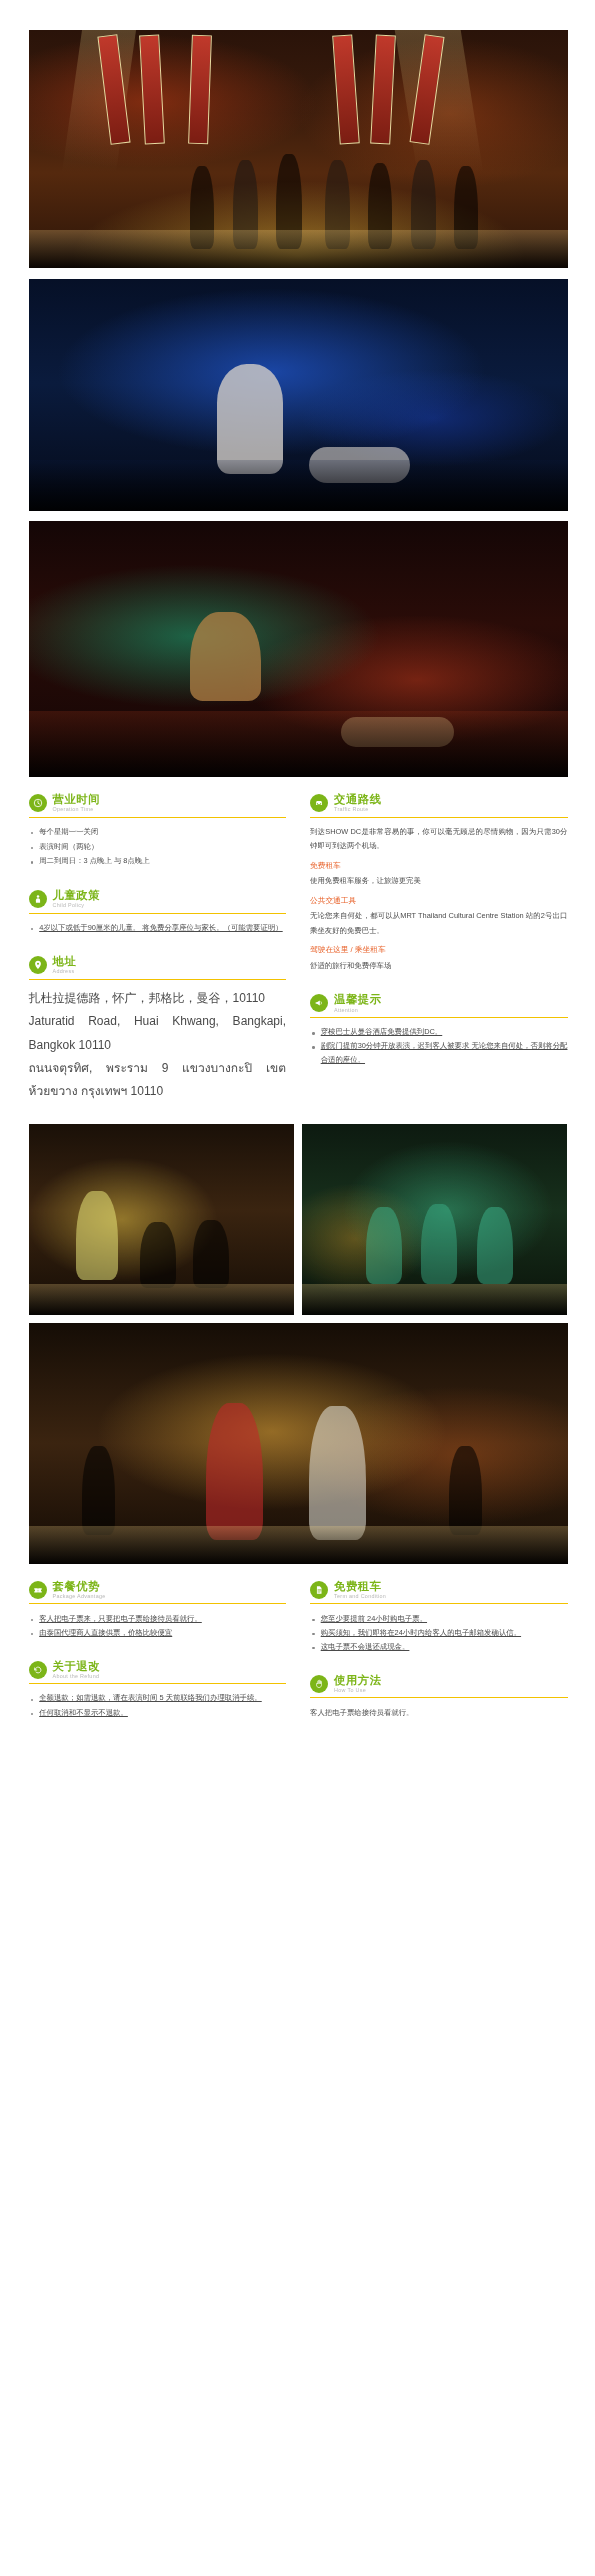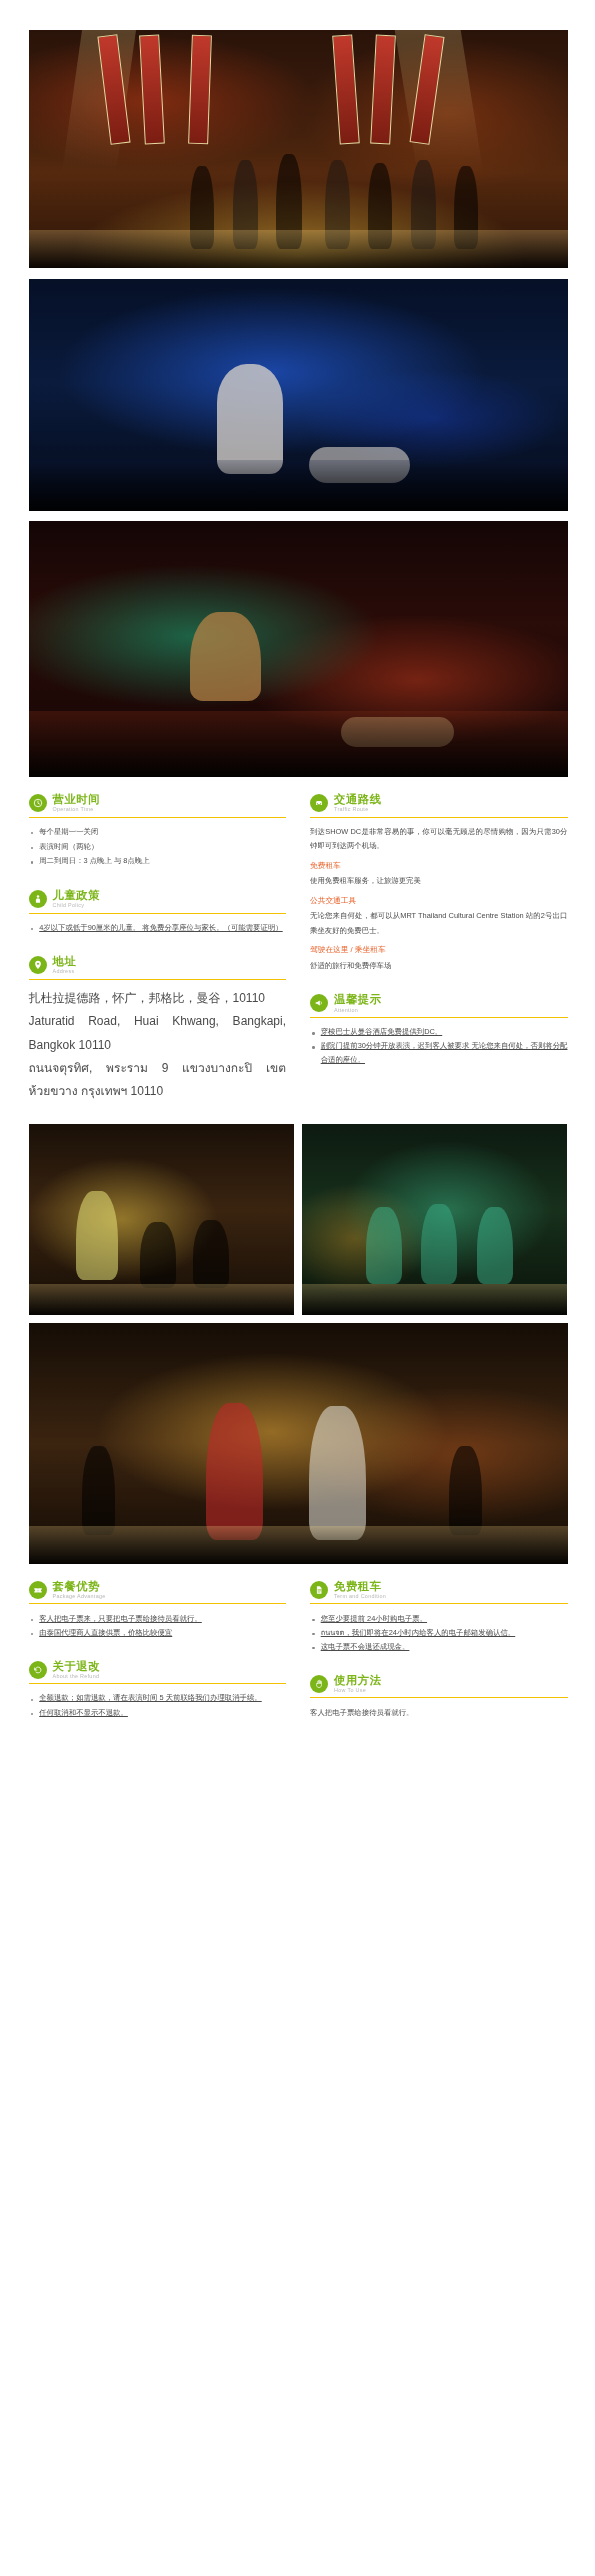--- a/index.html
+++ b/index.html
@@ -411,21 +411,21 @@
                 <path d="M9.5 11h7M9.5 14h7M9.5 17h4.5" stroke="#7cb518" stroke-width="1.4" stroke-linecap="round"></path>
               </svg>
           </span>
           <span class="titles">
             <span class="t-cn">免费租车</span>
             <span class="t-en">Term and Condition</span>
           </span>
         </div>
         <ul class="items justify">
           <li>您至少要提前 24小时购电子票。</li>
-          <li>ถนนจต，我们即将在24小时内给客人的电子邮箱发确认信。</li>
+          <li>购买须知，我们即将在24小时内给客人的电子邮箱发确认信。</li>
           <li>这电子票不会退还成现金。</li>
         </ul>
       </div>
 
       <div class="block">
         <div class="blk-head">
           <span class="ico">
             <svg width="10" height="10" viewBox="0 0 24 24">
                 <path d="M9 11V5.5a1.5 1.5 0 0 1 3 0V11m0-1V4.5a1.5 1.5 0 0 1 3 0V11m0-.5V6.5a1.5 1.5 0 0 1 3 0V14c0 4-2.5 6.5-6 6.5S6 18 6 14v-2.5a1.5 1.5 0 0 1 3 0" fill="none" stroke="#fff" stroke-width="1.6" stroke-linecap="round" stroke-linejoin="round"></path>
               </svg>

